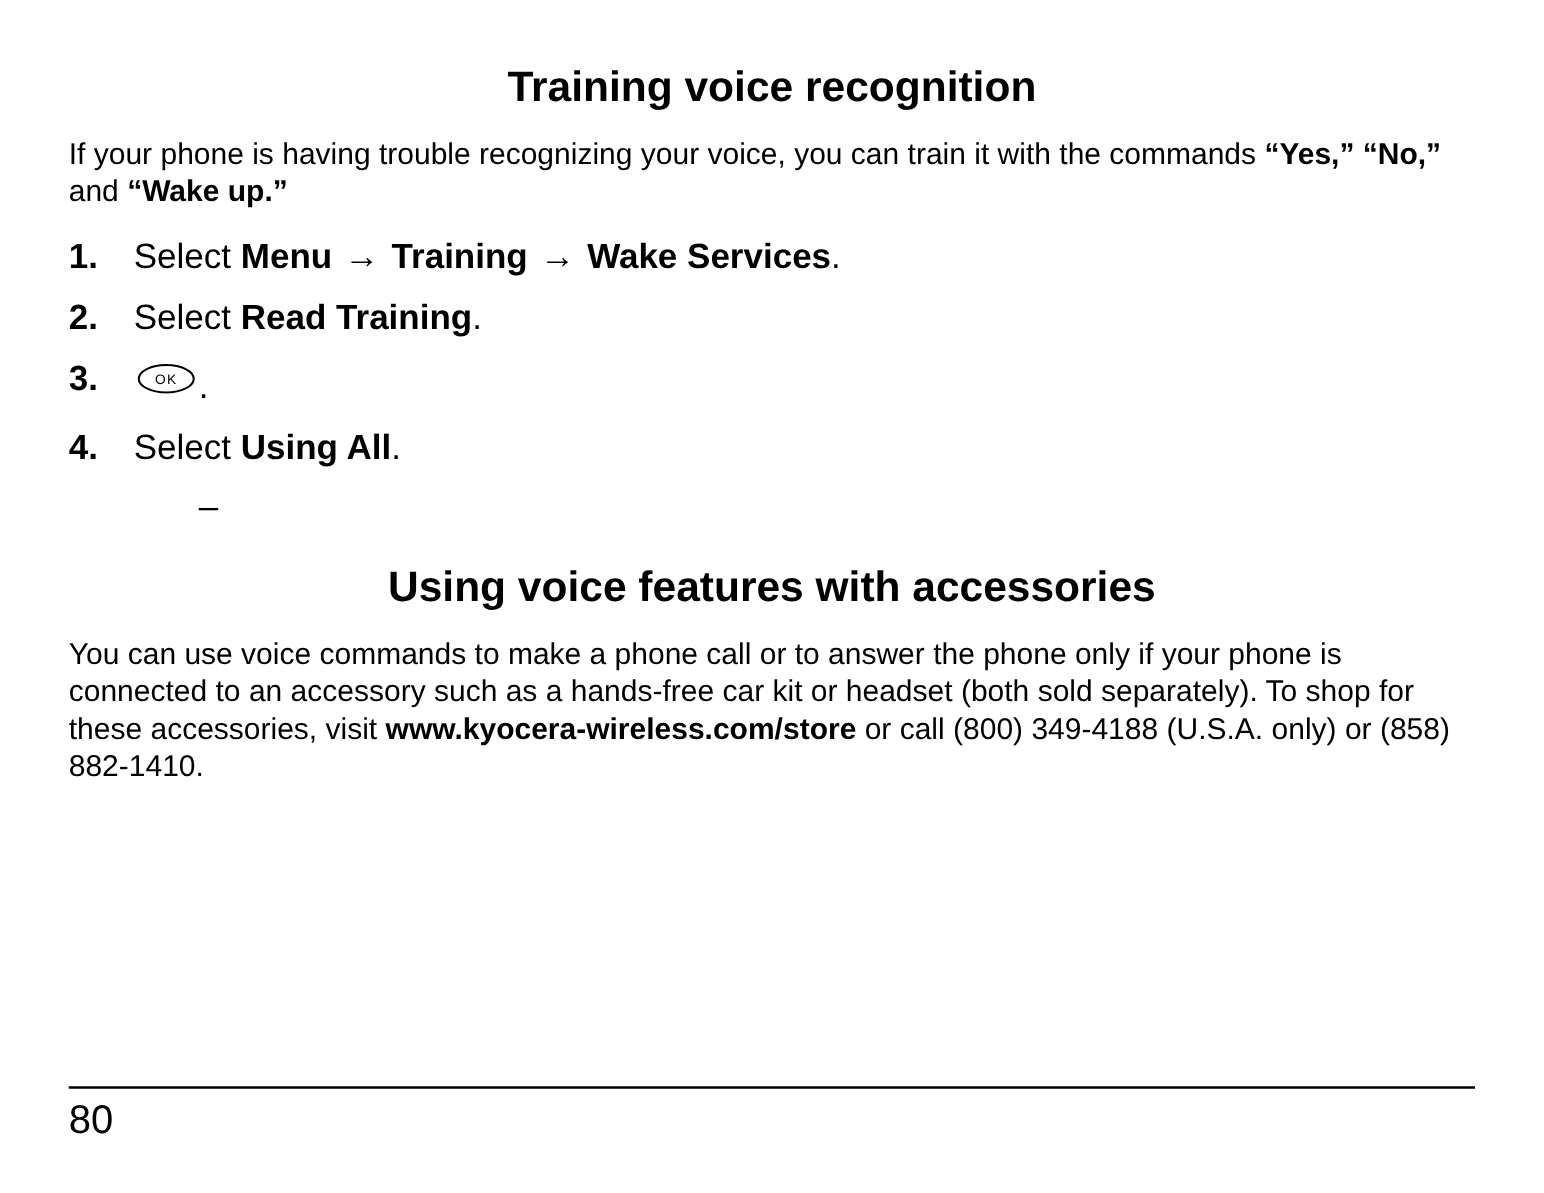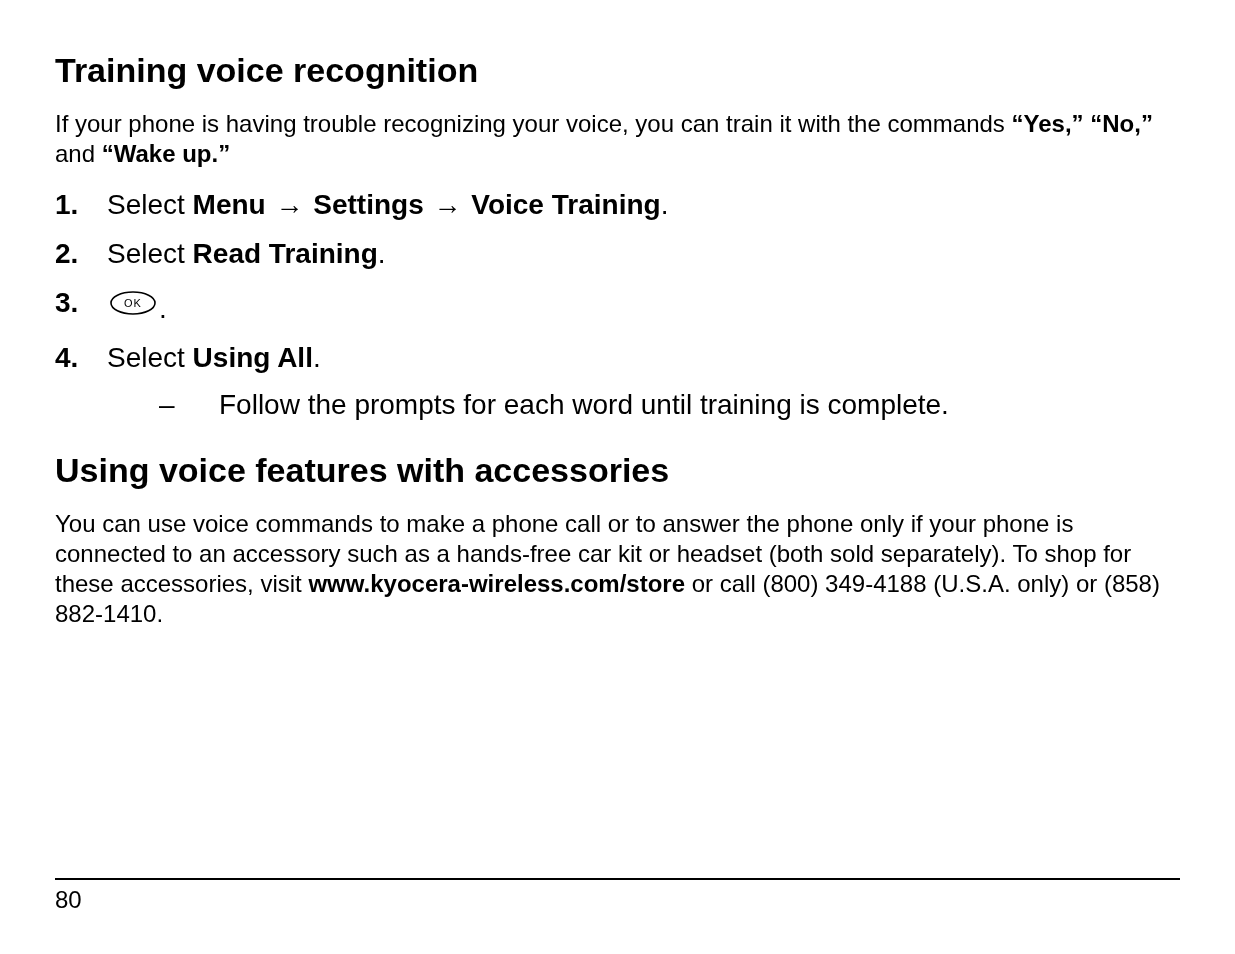--- a/index.html
+++ b/index.html
@@ -14,20 +14,21 @@
     height: 954px;
     box-sizing: border-box;
     padding: 50px 55px 0 55px;
     position: relative;
   }
   h2.section-heading {
     font-size: 34px;
     font-weight: bold;
     margin: 0 0 18px 0;
     line-height: 1.2;
+    text-align: center;
   }
   .body-text {
     font-size: 24px;
     line-height: 1.25;
     margin: 0 0 18px 0;
   }
   .bold {
     font-weight: bold;
   }
   .condensed-bold {
@@ -82,42 +83,42 @@
     right: 55px;
     bottom: 40px;
   }
   .footer .rule {
     border-top: 2px solid #000;
     margin-bottom: 6px;
   }
   .footer .row {
     display: flex;
     justify-content: space-between;
-    font-size: 24px;
+    font-size: 32px;
   }
   .space-below-h2-2 {
     margin-top: 35px;
   }
 </style>
 </head>
 <body>
 
 <div class="page">
 
   <h2 class="section-heading">Training voice recognition</h2>
 
   <p class="body-text">
     <span>If your phone is having trouble recognizing your voice, you can train it with the commands </span><span class="condensed-bold">“Yes,” “No,”</span><span> and </span><span class="condensed-bold">“Wake up.”</span>
   </p>
 
   <ol class="steps">
     <li>
       <span class="num">1.</span>
       <span class="step-body">
-        <span>Select </span><span class="condensed-bold">Menu</span><span class="arrow"> → </span><span class="condensed-bold">Settings</span><span class="arrow"> → </span><span class="condensed-bold">Voice Training</span><span>.</span>
+        <span>Select </span><span class="condensed-bold">Menu</span><span class="arrow"> → </span><span class="condensed-bold">Training</span><span class="arrow"> → </span><span class="condensed-bold">Wake Services</span><span>.</span>
       </span>
     </li>
     <li>
       <span class="num">2.</span>
       <span class="step-body">
         <span>Select </span><span class="condensed-bold">Read Training</span><span>.</span>
       </span>
     </li>
     <li>
       <span class="num">3.</span>
@@ -129,21 +130,20 @@
           </svg>
         </span><span>.</span>
       </span>
     </li>
     <li>
       <span class="num">4.</span>
       <span class="step-body">
         <span>Select </span><span class="condensed-bold">Using All</span><span>.</span>
         <div class="sub-dash">
           <span class="dash">–</span>
-          <span>Follow the prompts for each word until training is complete.</span>
         </div>
       </span>
     </li>
   </ol>
 
   <h2 class="section-heading space-below-h2-2">Using voice features with accessories</h2>
 
   <p class="body-text">
     <span>You can use voice commands to make a phone call or to answer the phone only if your phone is connected to an accessory such as a hands-free car kit or headset (both sold separately). To shop for these accessories, visit </span><span class="bold">www.kyocera-wireless.com/store</span><span> or call (800) 349-4188 (U.S.A. only) or (858) 882-1410.</span>
   </p>

